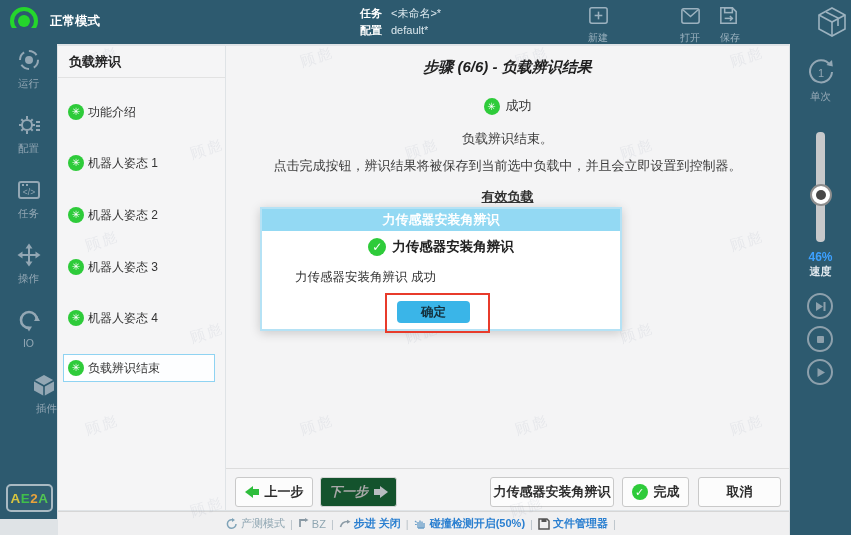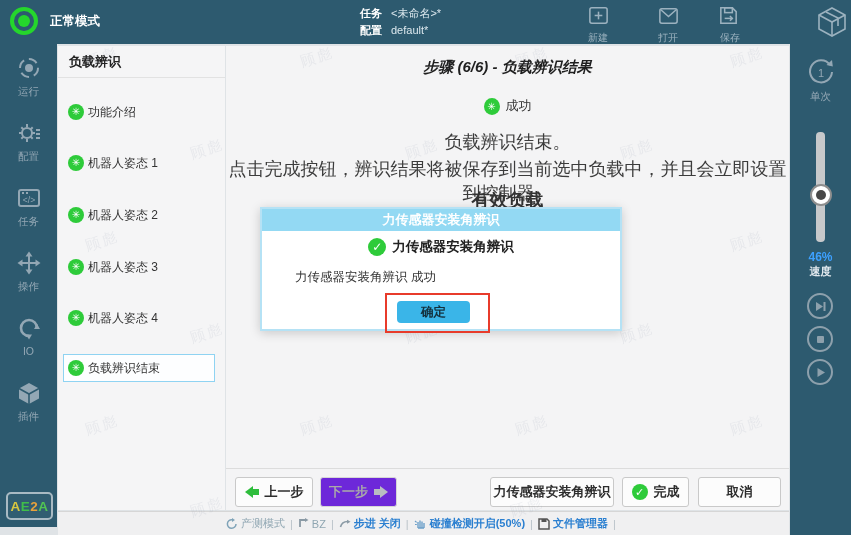--- a/index.html
+++ b/index.html
@@ -14,45 +14,45 @@
   .tc{position:absolute;left:360px;top:5px;color:#fff;font-size:11px;line-height:17px;}
   .tc .row{display:flex;gap:9px;}
   .tc .lab{font-weight:bold;}
   .tc .val{color:#dce8ee;}
   .tb-btn{position:absolute;top:4px;width:44px;display:flex;flex-direction:column;align-items:center;color:#9cb2bf;font-size:10px;cursor:pointer;}
   .tb-btn svg{width:23px;height:23px;stroke:#9cb2bf;fill:none;stroke-width:1.6;}
   .tb-btn .cap{margin-top:2px;}
   .logo{position:absolute;left:814px;top:4px;width:36px;height:36px;}
   .logo svg{width:36px;height:36px;stroke:#9cb2bf;fill:none;stroke-width:1.6;}
   
-  .lnav{position:absolute;left:0;top:36px;width:57px;height:491px;background:#2d5a6f;z-index:3;}
+  .lnav{position:absolute;left:0;top:28px;width:57px;height:491px;background:#2d5a6f;z-index:3;}
   .nav-item{position:absolute;left:0;width:57px;text-align:center;color:#93a7b4;font-size:10.5px;cursor:pointer;}
   .nav-item svg{width:26px;height:26px;stroke:#93a7b4;fill:none;stroke-width:2;}
   .nav-item .cap{margin-top:2px;}
   .badge{position:absolute;left:6px;top:456px;width:43px;height:24px;border:2px solid #a9bac3;border-radius:5px;
          display:flex;align-items:center;justify-content:center;font-weight:bold;font-size:13.5px;letter-spacing:.5px;background:rgba(255,255,255,0.02);}
   
   .steps{position:absolute;left:58px;top:46px;width:167px;height:464px;background:#f5f5f6;z-index:2;}
   .steps-hd{height:31px;line-height:31px;padding-left:11px;font-size:13px;font-weight:bold;color:#222;border-bottom:1px solid #e2e2e2;}
   .step-item{position:absolute;left:5px;width:152px;height:28px;display:flex;align-items:center;gap:4px;
              font-size:12px;color:#333;cursor:pointer;border:1px solid transparent;box-sizing:border-box;padding-left:4px;}
   .step-item.sel{border:1px solid #8fd3f2;background:#fdfeff;}
   .g-ico{flex:0 0 16px;width:16px;height:16px;border-radius:50%;background:#2ecb3a;color:#fff;
          font-size:10px;line-height:16px;text-align:center;font-weight:bold;}
   
   .main{position:absolute;left:226px;top:46px;width:563px;height:464px;background:#f4f4f5;z-index:2;}
   .ctr{position:absolute;left:0;right:0;text-align:center;}
   .main-title{top:12px;font-size:15px;font-weight:bold;color:#1f1f1f;font-style:italic;}
   .status-row{top:51px;display:flex;align-items:center;justify-content:center;gap:6px;font-size:13px;color:#333;}
-  .bodyline{font-size:18px;color:#3c3c3c;}
+  .bodyline{font-size:13px;color:#3c3c3c;}
   .l1{top:84px;} .l2{top:111px;} .l3{top:142px;font-weight:bold;color:#333;text-decoration:underline;}
   .foot-sep{position:absolute;left:0;top:422px;width:100%;border-top:1px solid #dcdcdc;}
   .fbtn{position:absolute;top:431px;height:30px;box-sizing:border-box;border:1px solid #c9c9c9;border-radius:3px;background:#fcfcfc;
         display:flex;align-items:center;justify-content:center;gap:6px;font-size:13px;font-weight:bold;color:#2d2d2d;cursor:pointer;}
-  .fbtn.disabled{background:#6d28d9;color:#a9a9a9;border-color:#d6d6d6;}
+  .fbtn.disabled{background:#14532d;color:#a9a9a9;border-color:#d6d6d6;font-style:italic;}
   .arrL{display:flex;align-items:center;}
   .arrL .tri{width:0;height:0;border:6px solid transparent;border-right:8px solid #2ebd3c;border-left:0;}
   .arrL .tail{width:6px;height:6px;background:#2ebd3c;}
   .arrR{display:flex;align-items:center;}
   .arrR .tail{width:6px;height:6px;background:#b9bdc1;}
   .arrR .tri{width:0;height:0;border:6px solid transparent;border-left:8px solid #b9bdc1;border-right:0;}
   .chk{width:16px;height:16px;border-radius:50%;background:#2ecb3a;color:#fff;font-size:11px;line-height:16px;text-align:center;font-weight:bold;}
   
   .dialog{position:absolute;left:260px;top:207px;width:362px;height:124px;background:#fff;border:2px solid #b5e2f5;
           box-sizing:border-box;z-index:5;box-shadow:0 2px 10px rgba(0,0,0,.18);}
@@ -132,21 +132,21 @@
       </div>
     </div>
     <div class="tb-btn" style="left:576px;">
       <span><svg viewBox="0 0 24 24">
             <rect x="3" y="4" width="18" height="16" rx="2"></rect>
             <line x1="12" y1="8" x2="12" y2="16"></line>
             <line x1="8" y1="12" x2="16" y2="12"></line>
           </svg></span>
       <span class="cap">新建</span>
     </div>
-    <div class="tb-btn" style="left:646px;">
+    <div class="tb-btn" style="left:668px;">
       <span><svg viewBox="0 0 24 24">
             <rect x="3" y="5" width="18" height="15" rx="2"></rect>
             <polyline points="4,6 12,13 20,6"></polyline>
           </svg></span>
       <span class="cap">打开</span>
     </div>
     <div class="tb-btn" style="left:696px;align-items:flex-end;">
       <span><svg viewBox="0 0 24 24">
             <path d="M4 4 h12 l4 4 v12 h-16 z"></path>
             <rect x="8" y="4" width="8" height="5"></rect>
@@ -211,21 +211,21 @@
       <span><svg viewBox="0 0 26 26">
             <line x1="13" y1="6" x2="13" y2="20"></line>
             <line x1="6" y1="13" x2="20" y2="13"></line>
             <polygon points="13,1.5 9.5,6.5 16.5,6.5" fill="#93a7b4" stroke="none"></polygon>
             <polygon points="13,24.5 9.5,19.5 16.5,19.5" fill="#93a7b4" stroke="none"></polygon>
             <polygon points="1.5,13 6.5,9.5 6.5,16.5" fill="#93a7b4" stroke="none"></polygon>
             <polygon points="24.5,13 19.5,9.5 19.5,16.5" fill="#93a7b4" stroke="none"></polygon>
           </svg></span>
       <div class="cap">操作</div>
     </div>
-    <div class="nav-item" style="top:344px;">
+    <div class="nav-item" style="top:344px;text-align:right;">
       <span><svg viewBox="0 0 26 26">
             <polygon points="13,3 23,8.5 23,18.5 13,24 3,18.5 3,8.5" fill="#93a7b4" stroke="none"></polygon>
             <polyline points="3,8.5 13,14 23,8.5" stroke="#2d5a6f" stroke-width="1.6"></polyline>
             <line x1="13" y1="14" x2="13" y2="24" stroke="#2d5a6f" stroke-width="1.6"></line>
           </svg></span>
       <div class="cap">插件</div>
     </div>
     <div class="badge">
       <span style="color: rgb(216, 198, 63);">A</span>
         <span style="color: rgb(63, 191, 74);">E</span>

